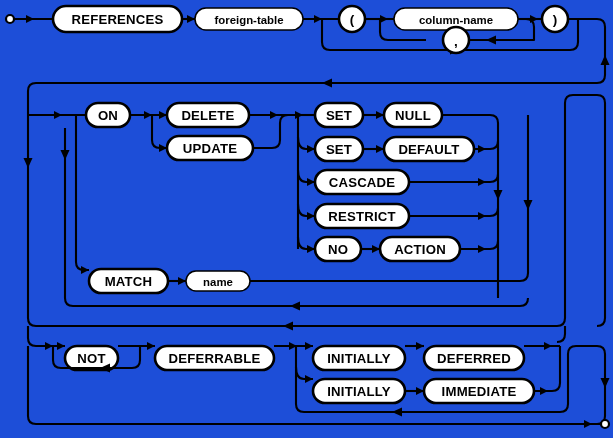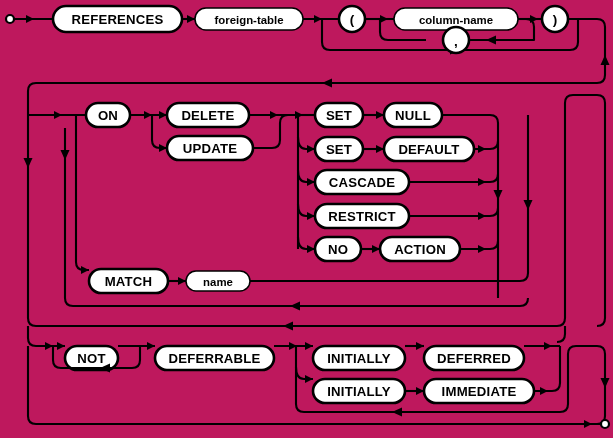--- a/index.html
+++ b/index.html
@@ -1,19 +1,19 @@
 <!DOCTYPE html>
 <html><head>
 <meta charset="utf-8">
 <style>
   html,body{margin:0;padding:0;background:#ffffff;}
   #diagram-root{
     position:relative;
     width:613px;height:438px;
-    background:#be185d;
+    background:#1d4ed8;
     font-family:"Liberation Sans", sans-serif;
     overflow:hidden;
   }
   svg{display:block;}
   .track{fill:none;stroke:#000000;stroke-width:2.1;stroke-linecap:butt;stroke-linejoin:round;}
   .kw-box{fill:#ffffff;stroke:#000000;stroke-width:2.6;}
   .nt-box{fill:#ffffff;stroke:#000000;stroke-width:1.5;}
   .term-circle{fill:#ffffff;stroke:#000000;stroke-width:2.6;}
   .endpoint{fill:#ffffff;stroke:#000000;stroke-width:2.2;}
   .kw-label{font-family:"Liberation Sans", sans-serif;font-weight:bold;font-size:13.2px;fill:#000000;text-anchor:middle;dominant-baseline:central;letter-spacing:.2px;}

